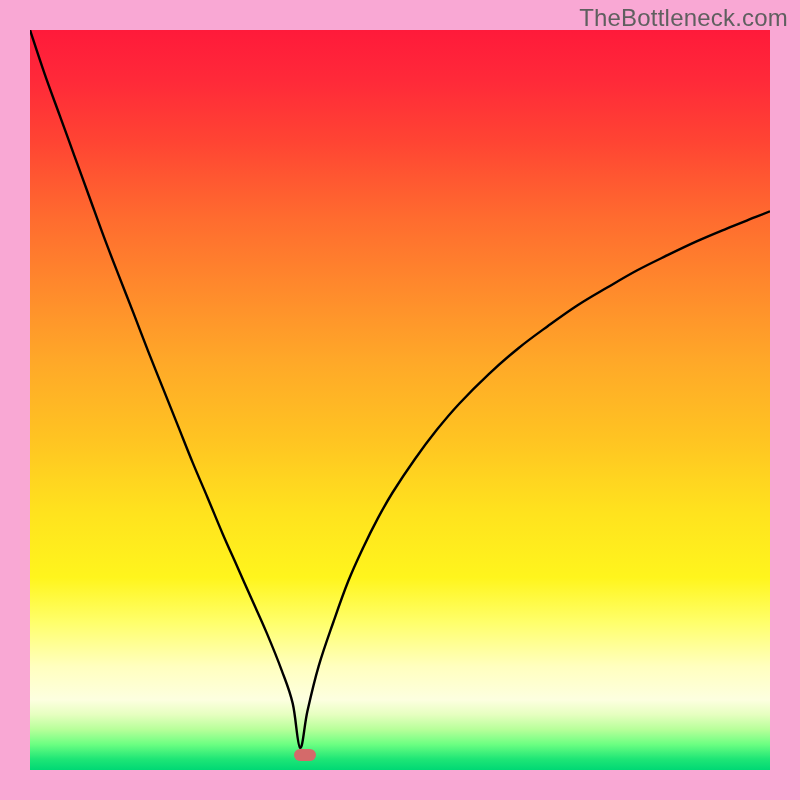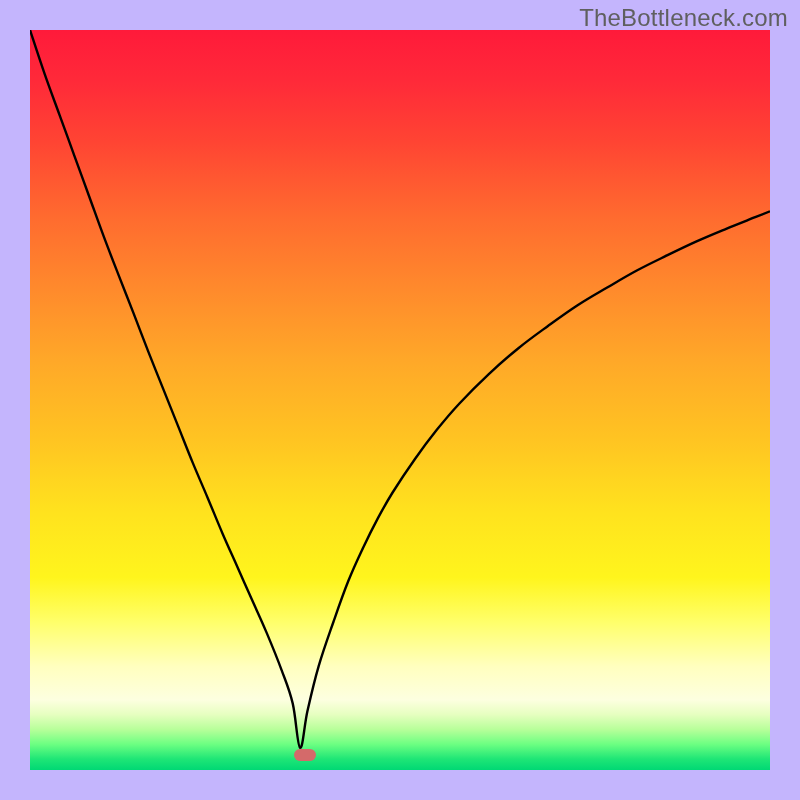--- a/index.html
+++ b/index.html
@@ -8,21 +8,21 @@
     width: 800px;
     height: 800px;
     background: #000;
     overflow: hidden;
     font-family: Arial, Helvetica, sans-serif;
   }
   .outer {
     position: relative;
     width: 800px;
     height: 800px;
-    background: #c4b5fd;
+    background: #f9a8d4;
   }
   .watermark {
     position: absolute;
     top: 4px;
     right: 12px;
     color: #5f5f5f;
     font-size: 24px;
     letter-spacing: 0.2px;
     z-index: 10;
     user-select: none;

